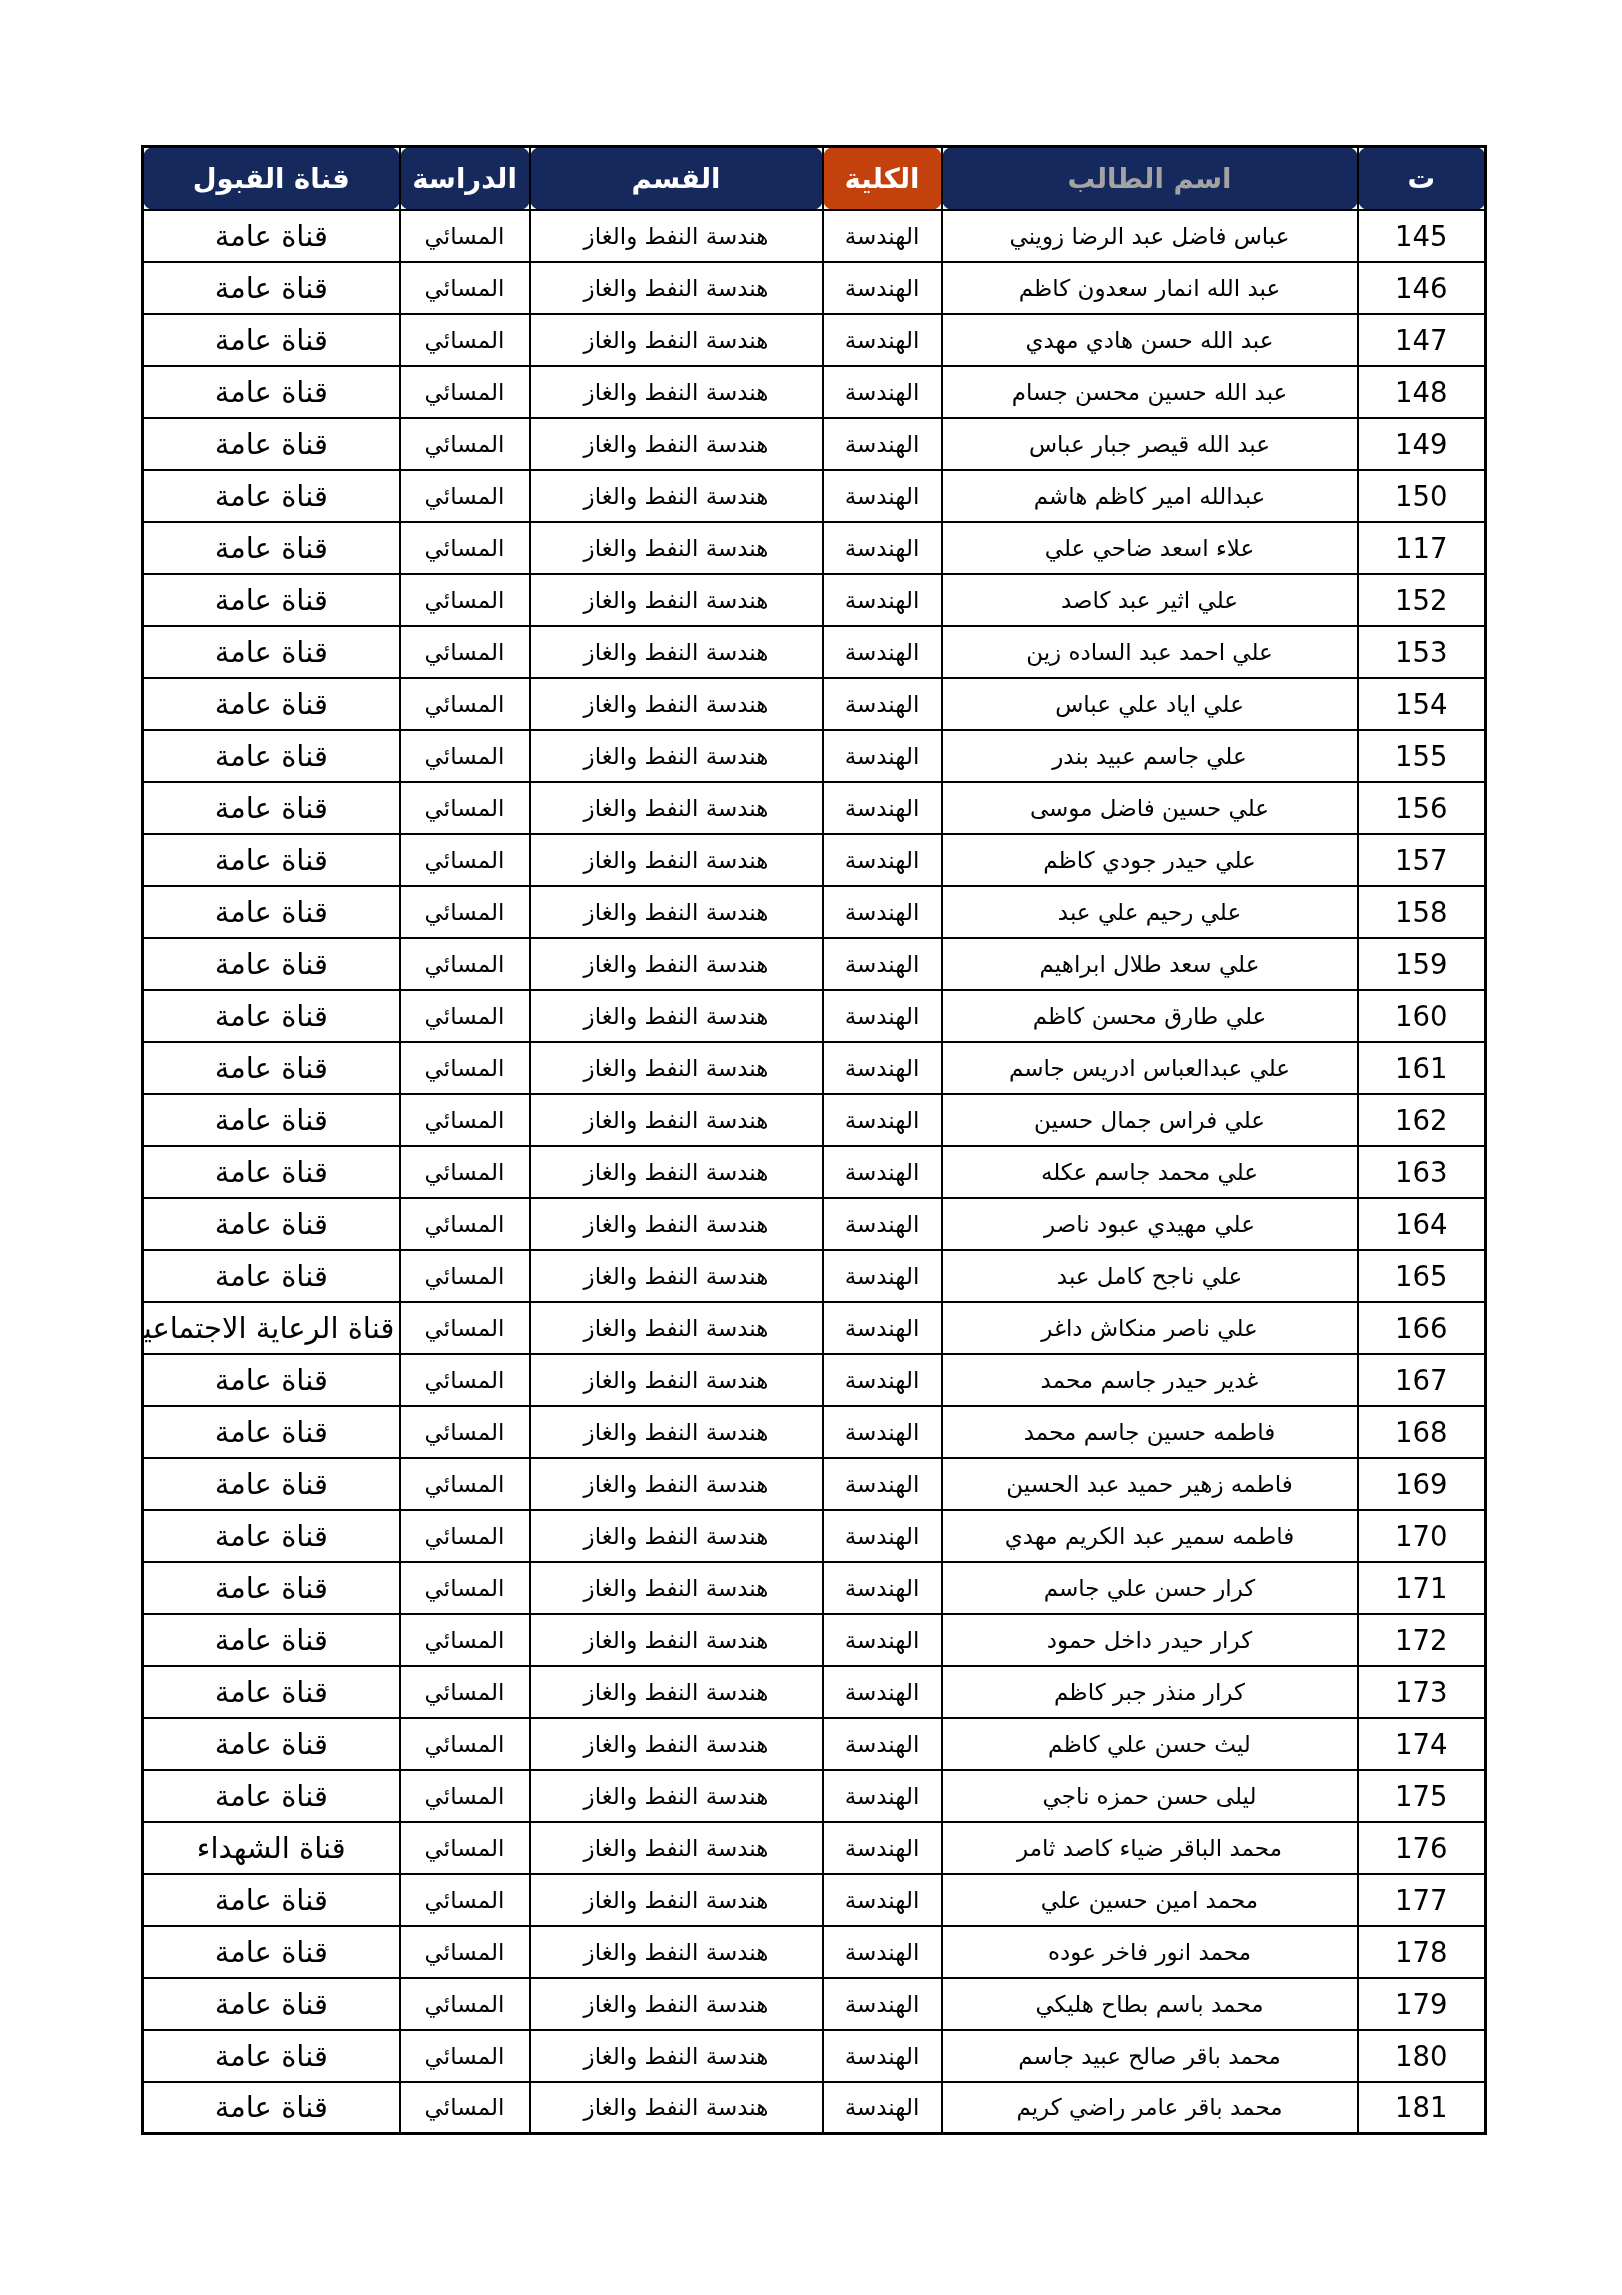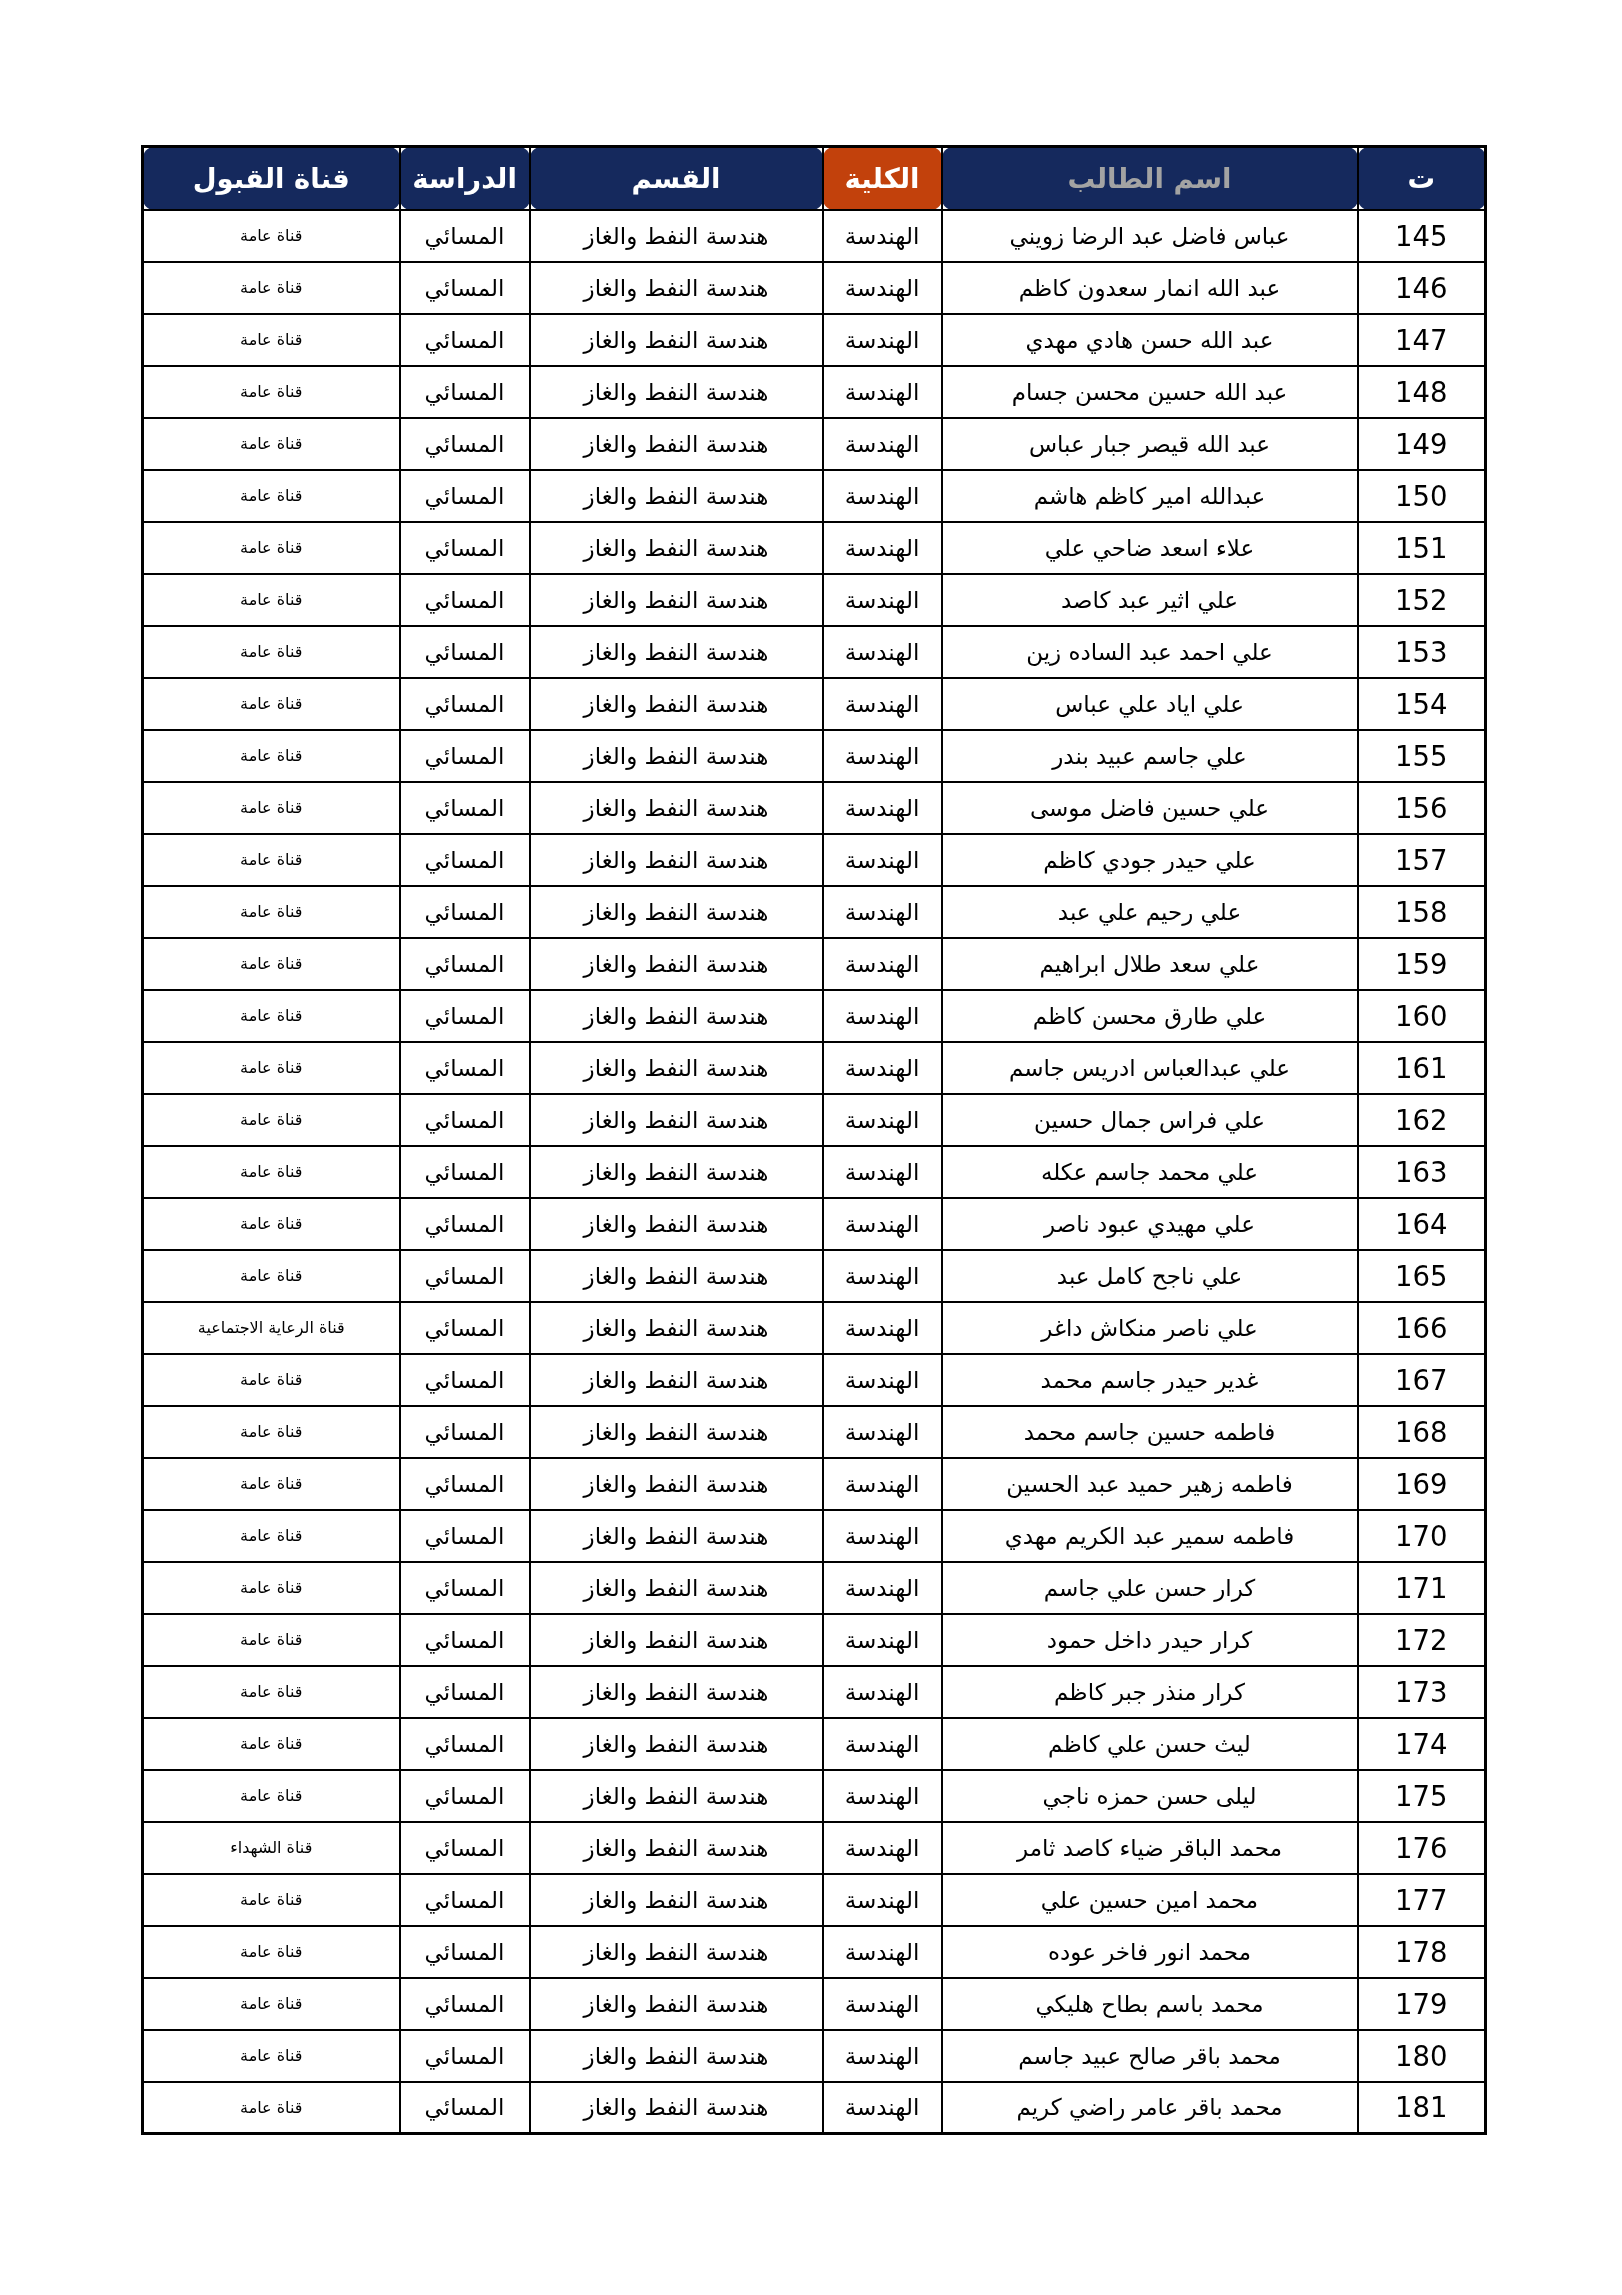--- a/index.html
+++ b/index.html
@@ -52,21 +52,21 @@
   td[data-name="cell-no"] {
     font-size: 27.5px;
   }
   td[data-name="cell-name"],
   td[data-name="cell-college"],
   td[data-name="cell-dept"],
   td[data-name="cell-study"] {
     font-size: 23px;
   }
   td[data-name="cell-channel"] {
-    font-size: 16px;
+    font-size: 29px;
     margin-left: 28px;
   }
 </style>
 </head>
 <body>
 
 <div class="table-wrap" data-name="document-page">
   <table class="students-table" dir="rtl" data-name="students-table">
     <colgroup>
       <col style="width:128px">
@@ -129,21 +129,21 @@
         </tr>
         <tr data-name="table-row">
           <td data-name="cell-no">150</td>
           <td data-name="cell-name">عبدالله امير كاظم هاشم</td>
           <td data-name="cell-college">الهندسة</td>
           <td data-name="cell-dept">هندسة النفط والغاز</td>
           <td data-name="cell-study">المسائي</td>
           <td data-name="cell-channel">قناة عامة</td>
         </tr>
         <tr data-name="table-row">
-          <td data-name="cell-no">151</td>
+          <td data-name="cell-no">117</td>
           <td data-name="cell-name">علاء اسعد ضاحي علي</td>
           <td data-name="cell-college">الهندسة</td>
           <td data-name="cell-dept">هندسة النفط والغاز</td>
           <td data-name="cell-study">المسائي</td>
           <td data-name="cell-channel">قناة عامة</td>
         </tr>
         <tr data-name="table-row">
           <td data-name="cell-no">152</td>
           <td data-name="cell-name">علي اثير عبد كاصد</td>
           <td data-name="cell-college">الهندسة</td>

